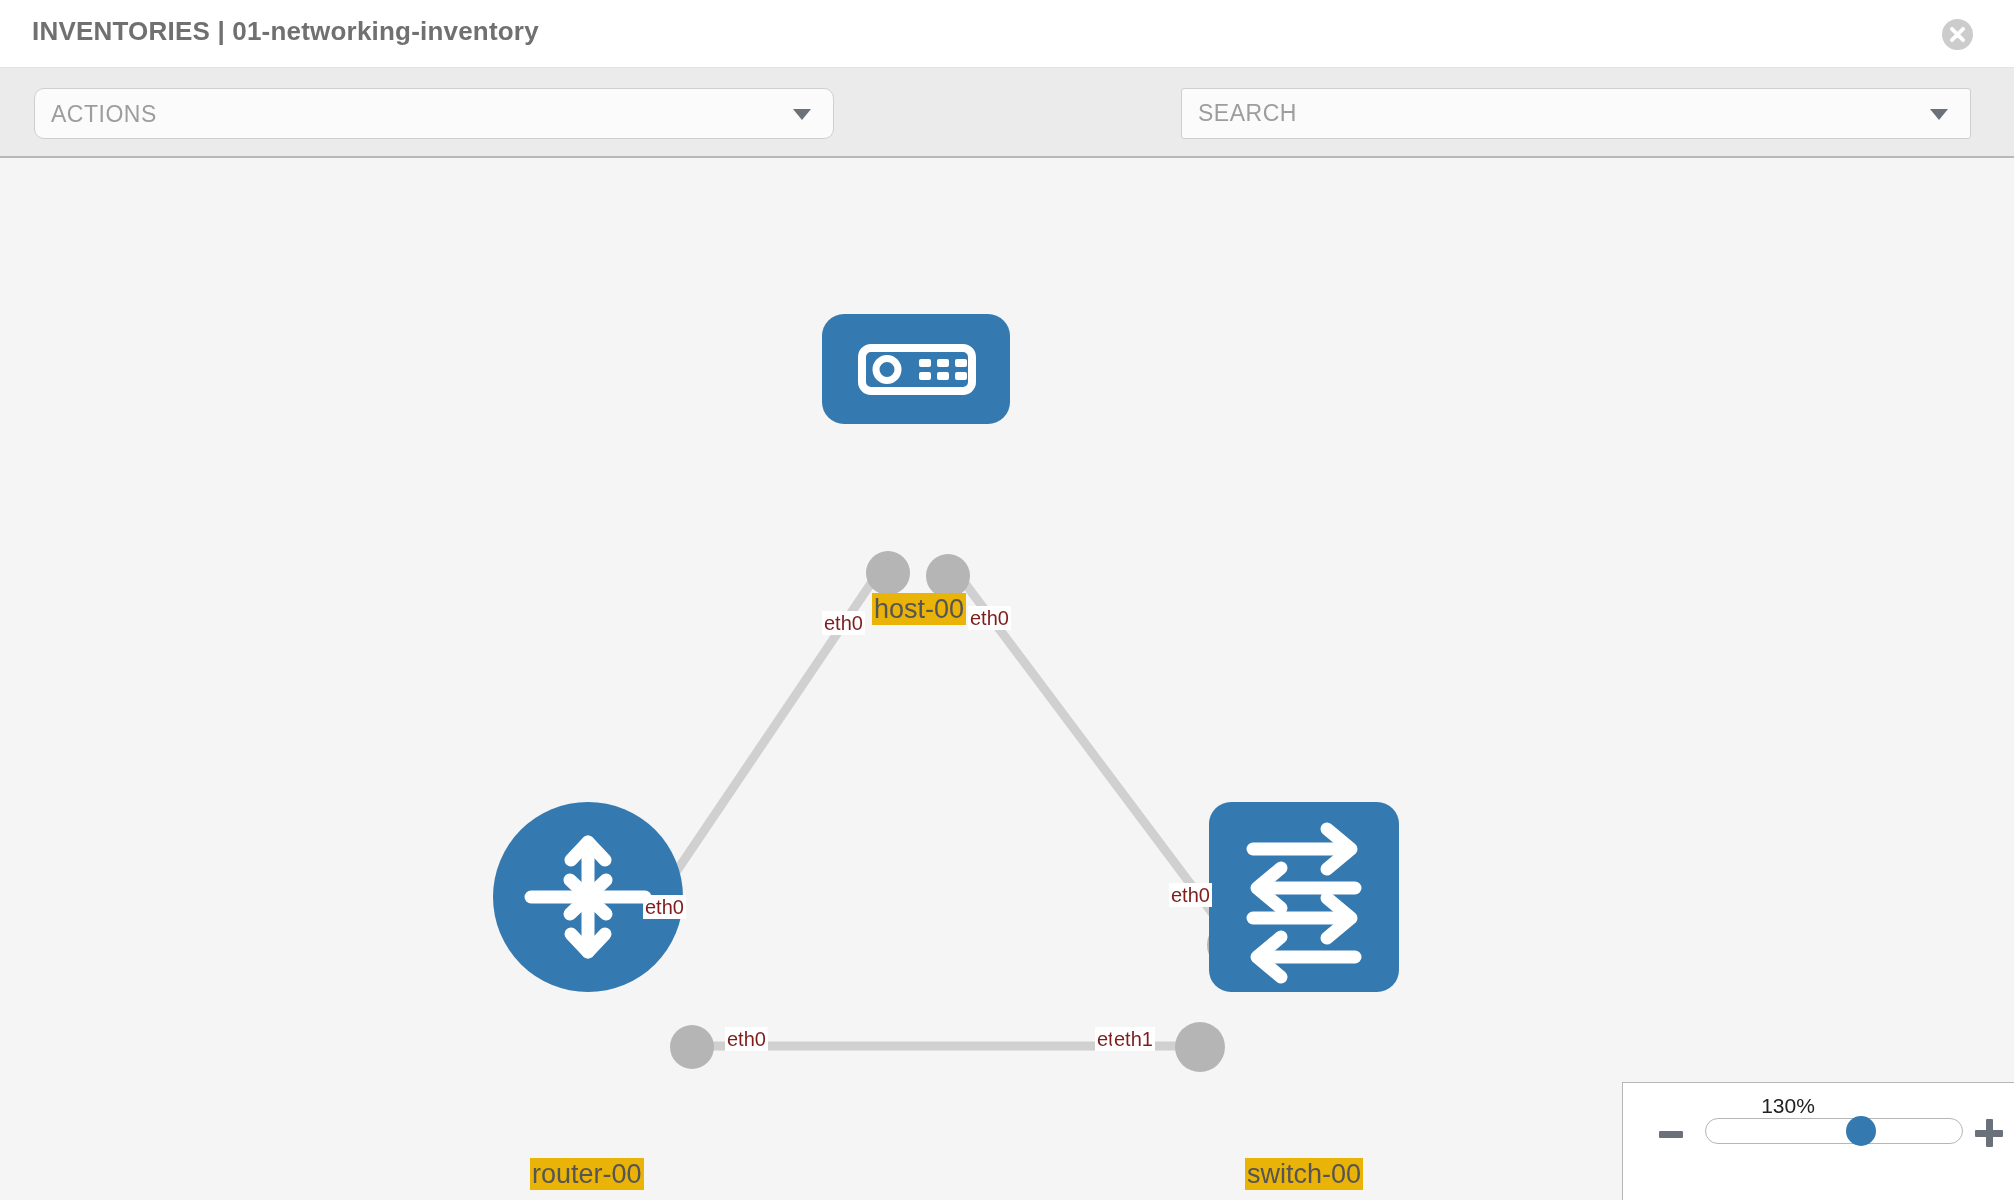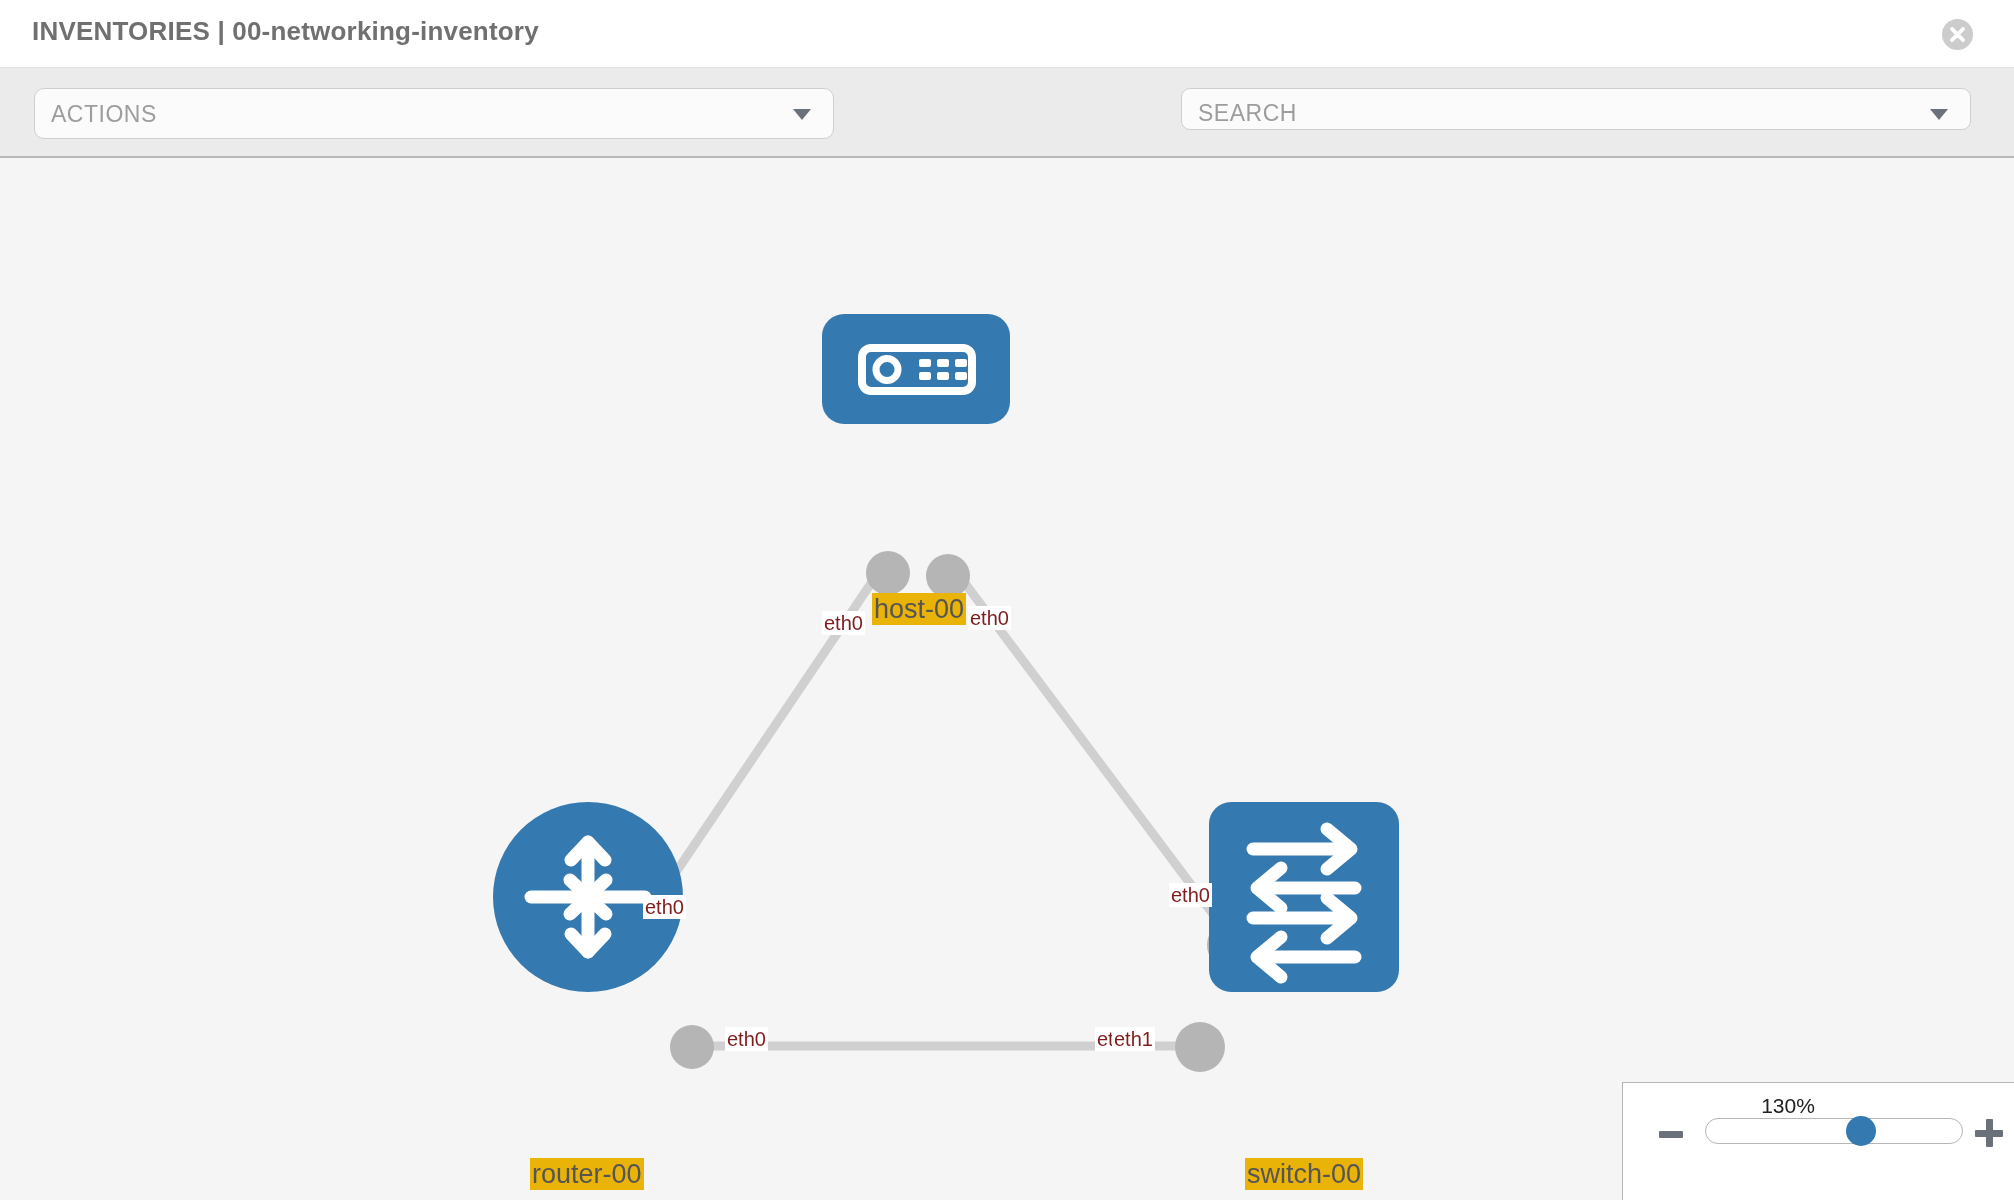--- a/index.html
+++ b/index.html
@@ -97,24 +97,24 @@
     left: 1110px;
     top: 97px;
     cursor: pointer;
   }
 
   #search-box {
     position: absolute;
     left: 1181px;
     top: 20px;
     width: 790px;
-    height: 42px;
+    height: 51px;
     background: #fbfbfb;
     border: 1px solid #cfcfcf;
-    border-radius: 9px;
+    border-radius: 3px;
     box-sizing: border-box;
   }
   #search-input {
     position: absolute;
     left: 0; top: 0;
     width: 740px;
     height: 49px;
     border: 0;
     outline: none;
     background: transparent;
@@ -238,21 +238,21 @@
     background: #6b717a;
     border-radius: 1px;
   }
   #zoom-in-button::before { left: 0; top: 11px; width: 28px; height: 7px; }
   #zoom-in-button::after  { left: 11px; top: 0; width: 7px; height: 28px; }
 </style>
 </head>
 <body>
 
 <div id="header">
-  <div id="page-title">INVENTORIES | 00-networking-inventory</div>
+  <div id="page-title">INVENTORIES | 01-networking-inventory</div>
   <div id="close-icon">
     <svg width="31" height="31" viewBox="0 0 31 31">
       <path d="M10 9.2 L15.5 14.7 L21 9.2 L21.8 10 L16.3 15.5 L21.8 21 L21 21.8 L15.5 16.3 L10 21.8 L9.2 21 L14.7 15.5 L9.2 10 Z" fill="#ffffff" stroke="#ffffff" stroke-width="2.6" stroke-linejoin="round"></path>
     </svg>
   </div>
 </div>
 
 <div id="toolbar">
 
   <div id="actions-select">

